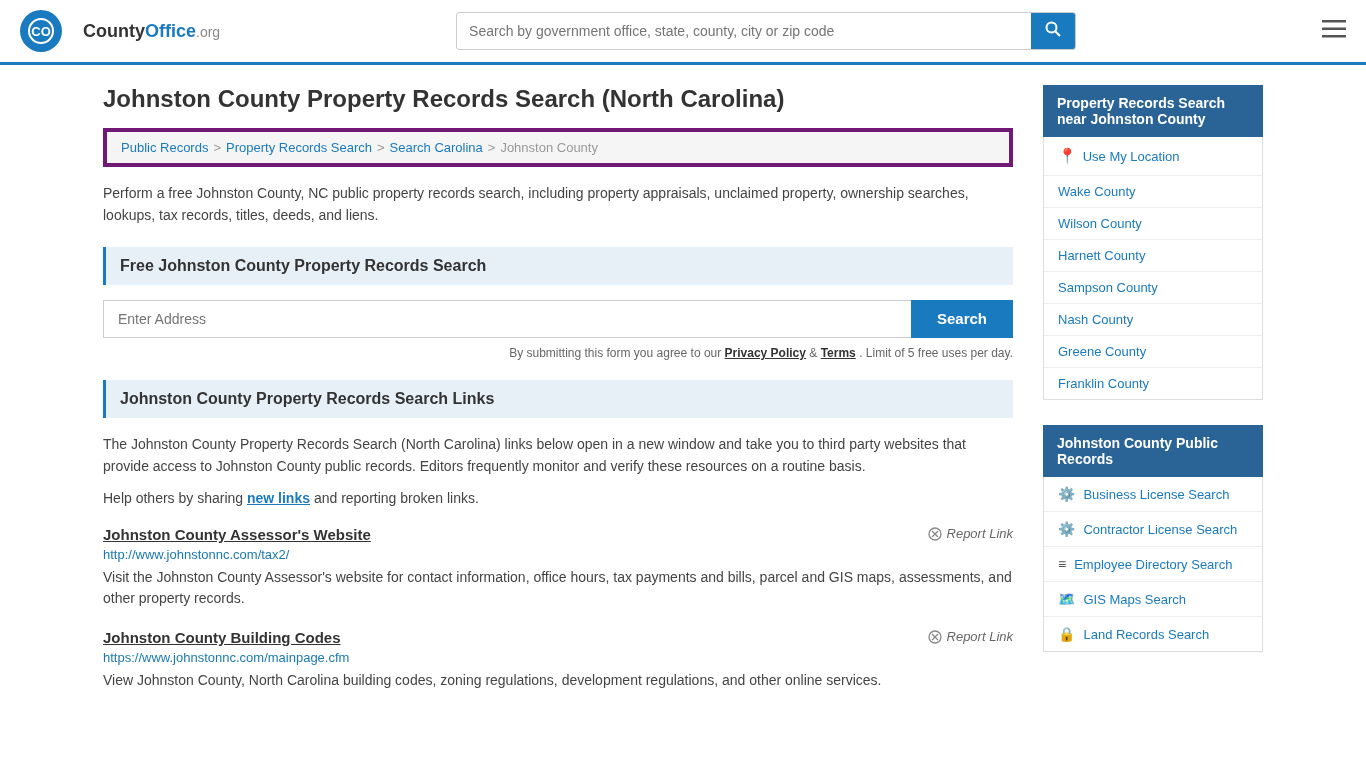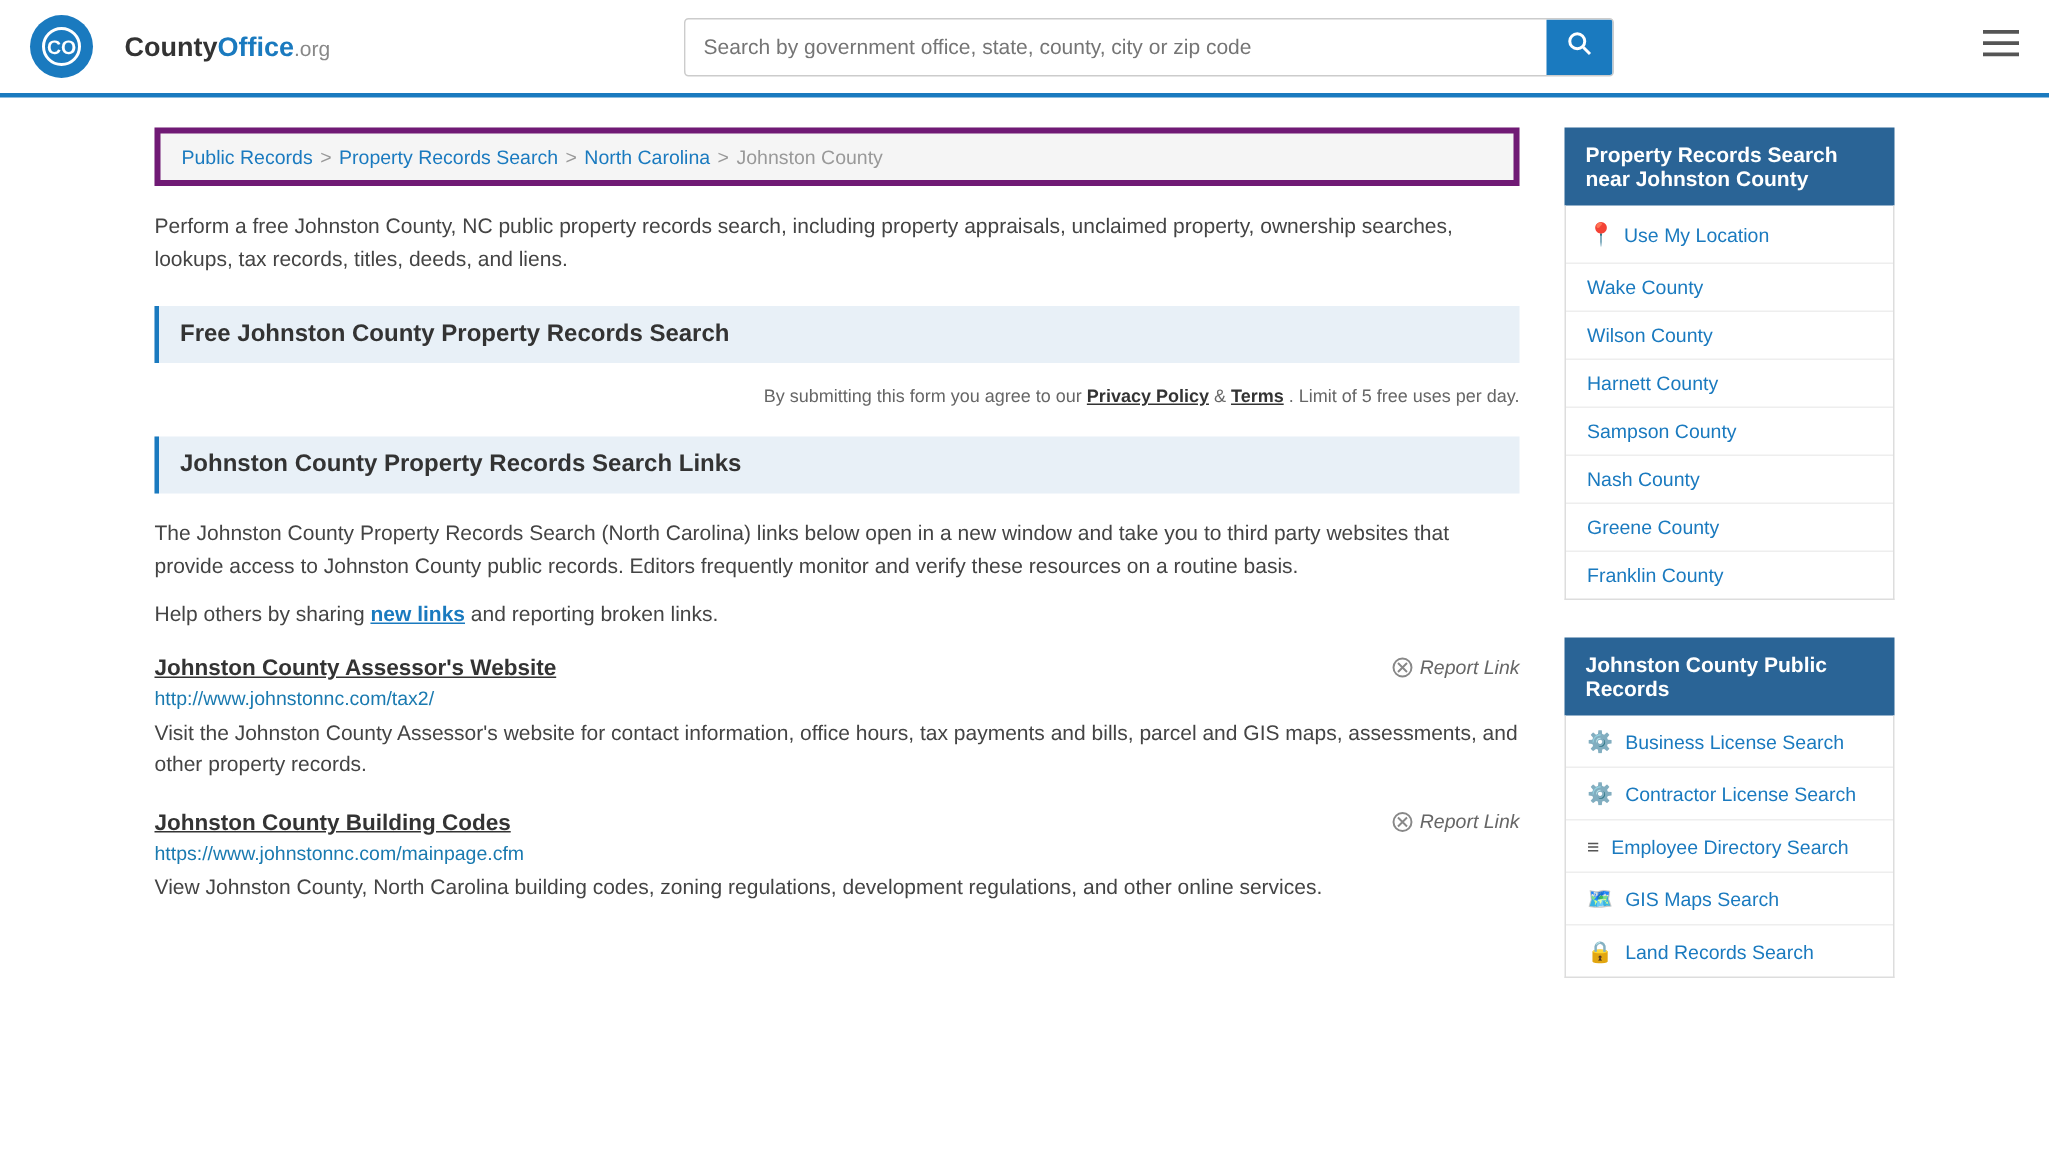--- a/index.html
+++ b/index.html
@@ -312,36 +312,41 @@
       <rect y="0" width="24" height="2.5" fill="#555"></rect>
       <rect y="7.5" width="24" height="2.5" fill="#555"></rect>
       <rect y="15" width="24" height="2.5" fill="#555"></rect>
     </svg>
   </div>
 </header>
 
 <div class="container">
 
   <div class="main-content">
+    <h1 class="page-title">Johnston County Property Records Search (North Carolina)</h1>
 
     <div class="breadcrumb">
       <a href="#">Public Records</a>
       <span>&gt;</span>
       <a href="#">Property Records Search</a>
       <span>&gt;</span>
-      <a href="#">North Carolina</a>
+      <a href="#">Search Carolina</a>
       <span>&gt;</span>
       <span>Johnston County</span>
     </div>
 
     <p class="description">Perform a free Johnston County, NC public property records search, including property appraisals, unclaimed property, ownership searches, lookups, tax records, titles, deeds, and liens.</p>
 
     <div class="section-header">Free Johnston County Property Records Search</div>
 
     <div class="search-section">
+      <div class="address-search">
+        <input type="text" placeholder="Enter Address" style="">
+        <button>Search</button>
+      </div>
       <div class="form-disclaimer">
         <span>By submitting this form you agree to our </span>
         <a href="#">Privacy Policy</a>
         <span> &amp; </span>
         <a href="#">Terms</a>
         <span>. Limit of 5 free uses per day.</span>
       </div>
     </div>
 
     <div class="section-header">Johnston County Property Records Search Links</div>

